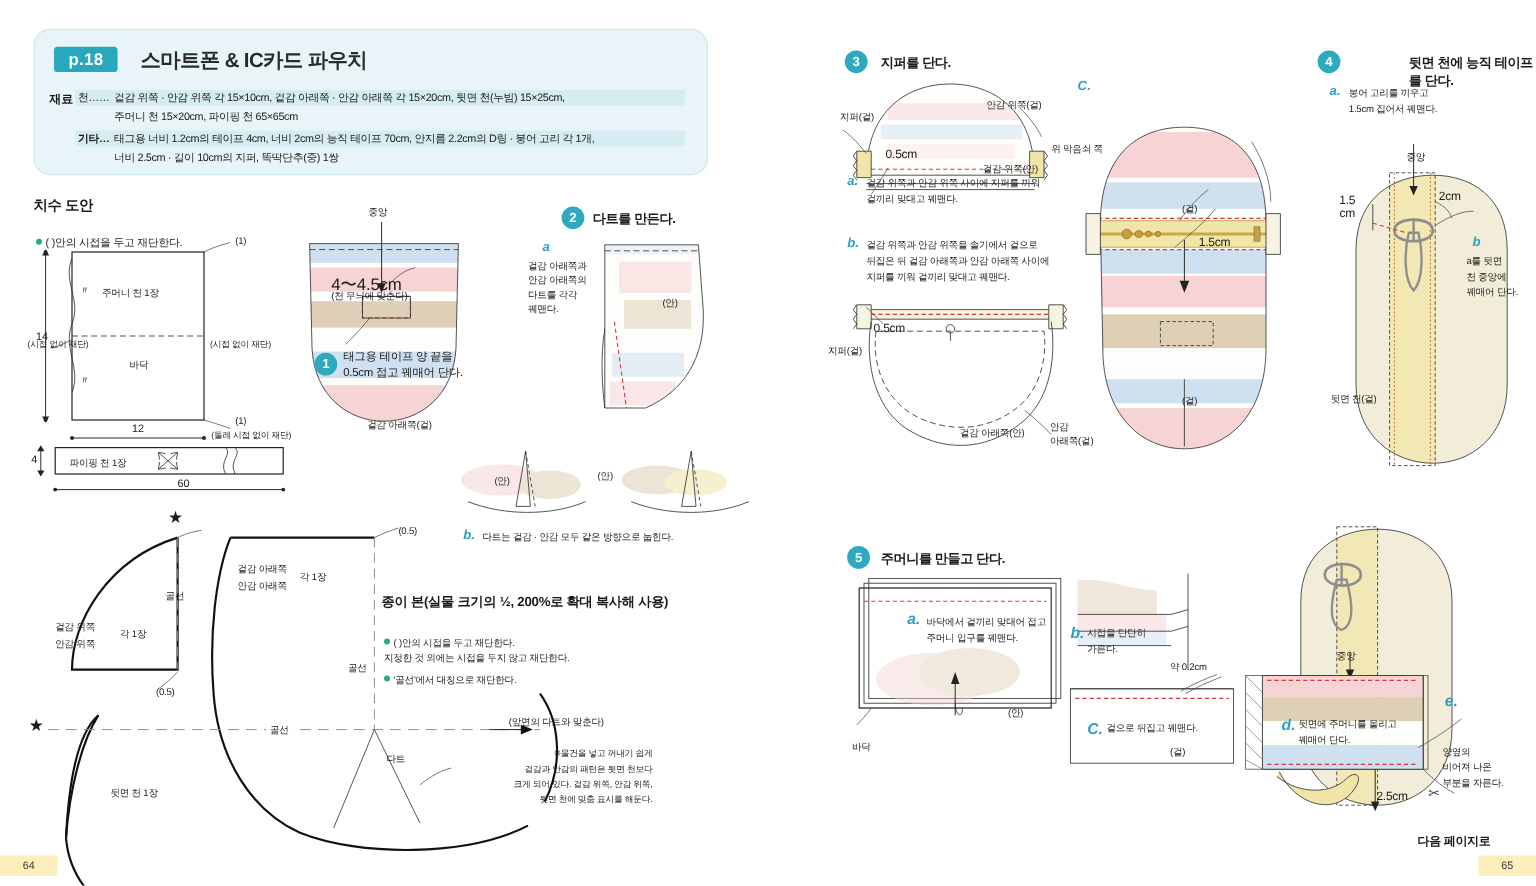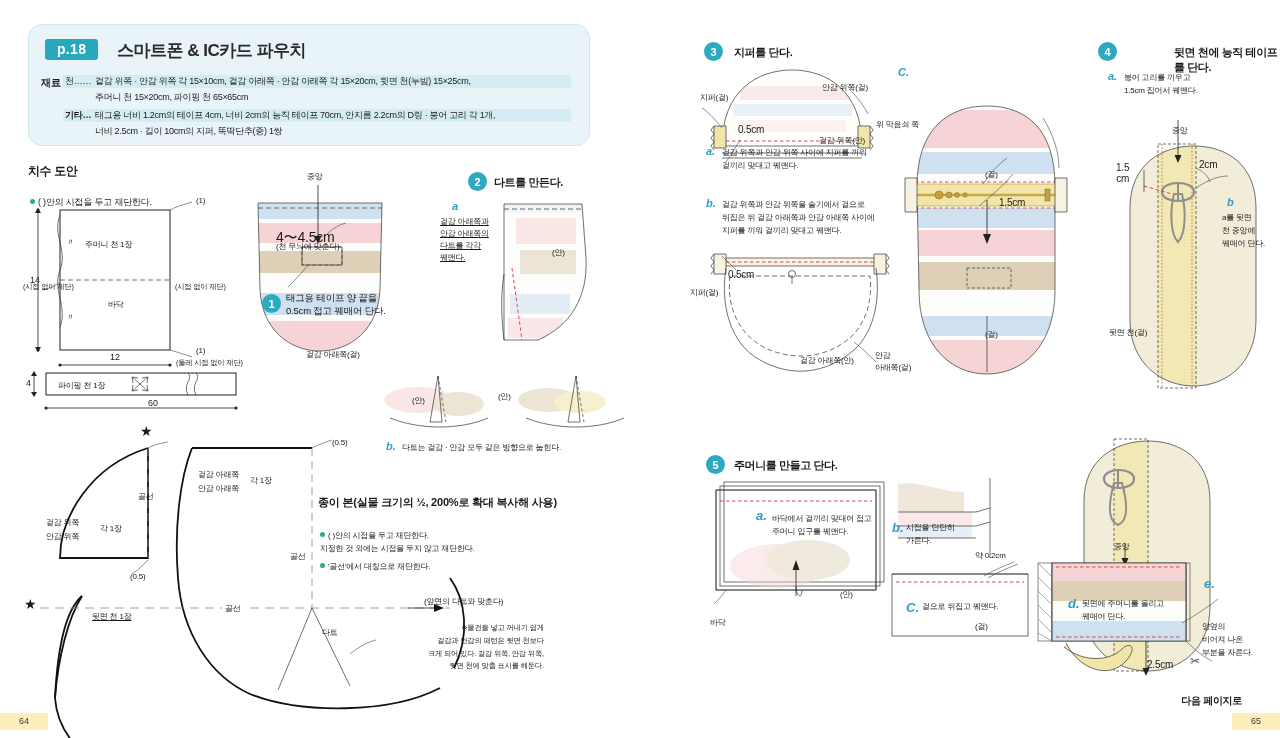--- a/index.html
+++ b/index.html
@@ -205,21 +205,21 @@
   <div class="txt" style="position:absolute;left:276px;top:228px;font-size:14px;">4〜4.5cm</div>
   <div class="txt s8" style="position:absolute;left:276px;top:242px;">(천 무늬에 맞춘다)</div>
   <div class="numcirc" style="left:262px;top:294px;">1</div>
   <div class="txt" style="position:absolute;left:286px;top:292px;font-size:9.5px;">태그용 테이프 양 끝을
 0.5cm 접고 꿰매어 단다.</div>
   <div class="txt s8" style="position:absolute;left:306px;top:350px;">겉감 아래쪽(겉)</div>
 
   <div class="numcirc" style="left:468px;top:172px;">2</div>
   <div class="steptitle" style="left:494px;top:175px;">다트를 만든다.</div>
   <div class="sublet" style="left:452px;top:200px;">a</div>
-  <div class="txt s8" style="position:absolute;left:440px;top:216px;line-height:1.5;text-decoration:underline;">겉감 아래쪽과
+  <div class="txt s8" style="position:absolute;left:440px;top:216px;line-height:1.5;">겉감 아래쪽과
 안감 아래쪽의
 다트를 각각
 꿰맨다.</div>
 
   <svg style="left:498px;top:198px;" width="100" height="160">
     <defs>
       <clipPath id="clipP2">
         <path d="M6 6 L84 6 L88 60 C 90 100, 72 128, 40 142 L6 142 Z"></path>
       </clipPath>
     </defs>
@@ -301,21 +301,21 @@
   <div class="txt s8" style="position:absolute;left:100px;top:524px;">각 1장</div>
   <div class="txt s8" style="position:absolute;left:138px;top:492px;">골선</div>
 
   <div class="txt s8" style="position:absolute;left:332px;top:438px;">(0.5)</div>
   <div class="txt s8" style="position:absolute;left:198px;top:470px;">겉감 아래쪽</div>
   <div class="txt s8" style="position:absolute;left:198px;top:484px;">안감 아래쪽</div>
   <div class="txt s8" style="position:absolute;left:250px;top:476px;">각 1장</div>
   <div class="txt s8" style="position:absolute;left:288px;top:552px;background:#fff;padding:0 2px;">골선</div>
   <div class="txt s8" style="position:absolute;left:322px;top:628px;">다트</div>
   <div class="txt s8" style="position:absolute;left:222px;top:604px;background:#fff;padding:0 3px;">골선</div>
-  <div class="txt s8" style="position:absolute;left:92px;top:612px;text-decoration:underline;">뒷면 천 1장</div>
+  <div class="txt s8" style="position:absolute;left:92px;top:656px;">뒷면 천 1장</div>
   <div class="txt s8" style="position:absolute;left:424px;top:597px;">(앞면의 다트와 맞춘다)</div>
   <div class="txt s7" style="position:absolute;left:428px;top:622px;line-height:1.75;text-align:right;">※물건을 넣고 꺼내기 쉽게
 겉감과 안감의 패턴은 뒷면 천보다
 크게 되어 있다. 겉감 위쪽, 안감 위쪽,
 뒷면 천에 맞춤 표시를 해둔다.</div>
 
   <div class="pgnum" id="pg-left">64</div>
 
   <div class="numcirc" style="left:704px;top:42px;">3</div>
   <div class="steptitle" style="left:734px;top:45px;">지퍼를 단다.</div>

